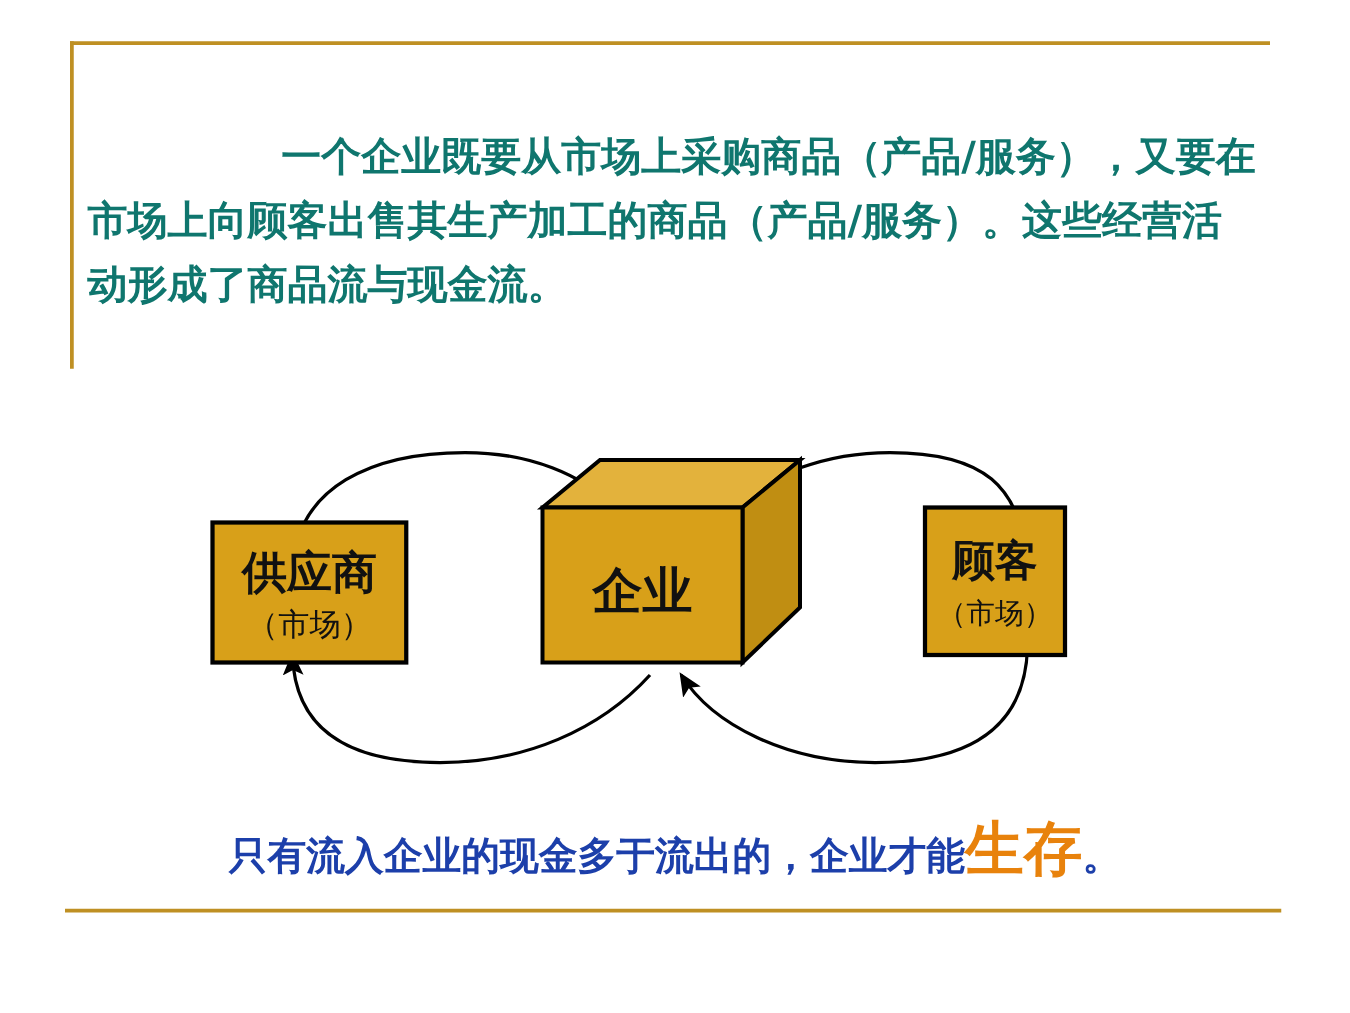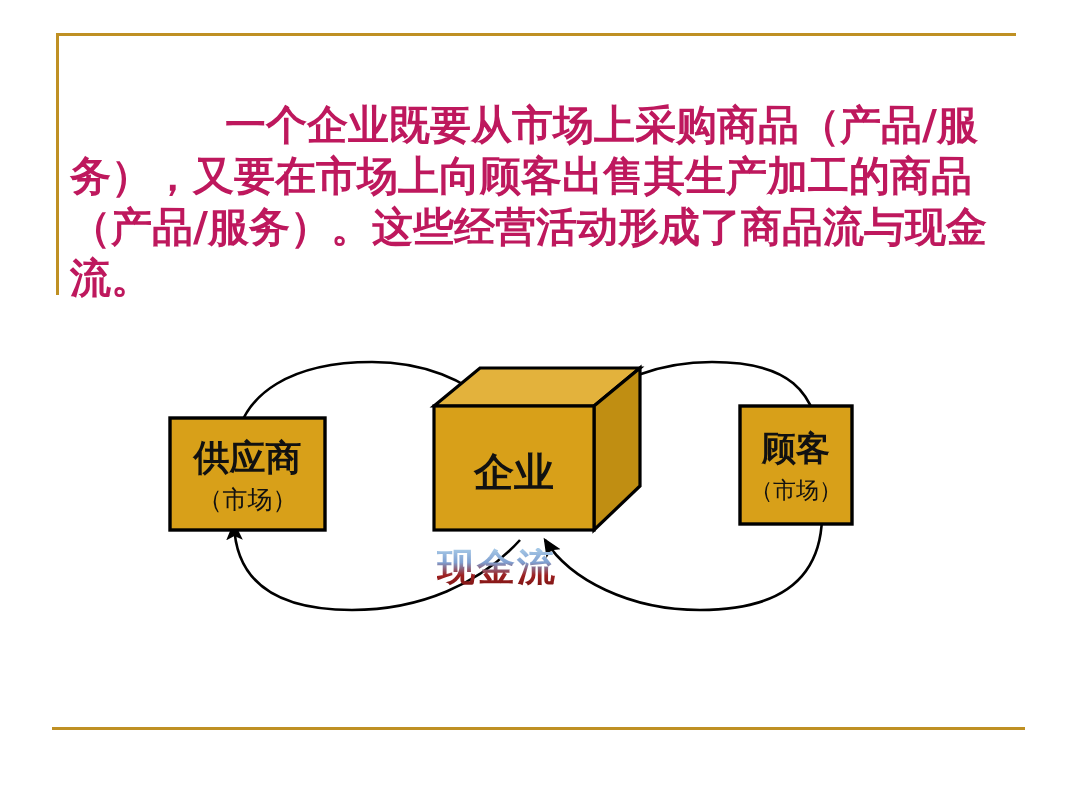--- a/index.html
+++ b/index.html
@@ -47,24 +47,24 @@
     height: 3px;
     background: #bf9023;
   }
 
   
   #headline {
     position: absolute;
     left: 70px;
     top: 100px;
     width: 935px;
-    color: #be185d;
-    font-family: "DejaVu Sans", "Liberation Sans", sans-serif;
-    font-weight: bold;
-    font-size: 41px;
+    color: #0f766e;
+    font-family: "DejaVu Sans", "Liberation Sans", sans-serif;
+    font-weight: bold;
+    font-size: 32px;
     line-height: 51px;
     letter-spacing: 0px;
     text-indent: 155px;
     text-align: left;
     white-space: normal;
   }
 
   
   #diagram {
     position: absolute;
@@ -185,16 +185,18 @@
 
       <g>
         <rect x="740" y="88" width="112" height="118" fill="#d8a019" stroke="#000000" stroke-width="3.4"></rect>
         <text x="796" y="142" text-anchor="middle" class="node-label" font-size="34" font-weight="bold">顾客</text>
         <text x="796" y="180" text-anchor="middle" class="node-label" font-size="23">（市场）</text>
       </g>
     </svg>
   </div>
 
 
-  <div class="flow-label" id="label-cash-flow">现金流</div>
-
+
+  <div id="footer">
+    <span class="f-main">只有流入企业的现金多于流出的，企业才能</span><span class="f-emph">生存</span><span class="f-period">。</span>
+  </div>
 
 </div>
 
 </body></html>

